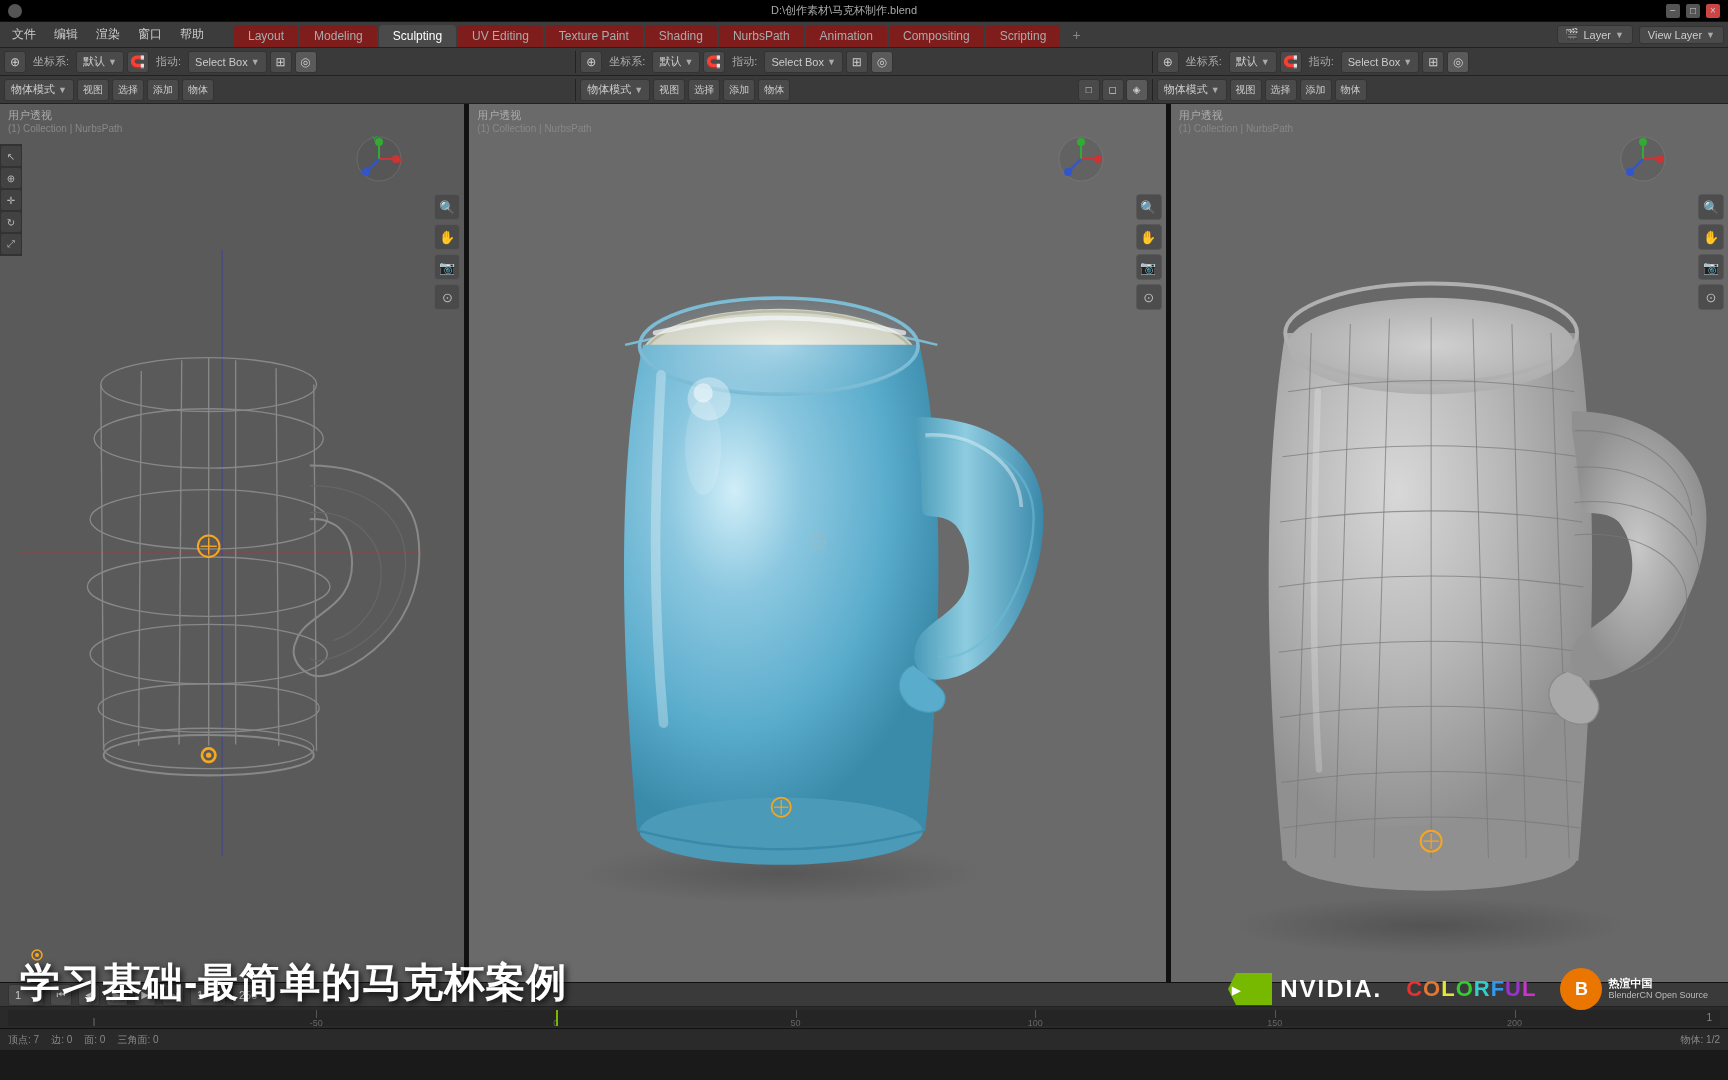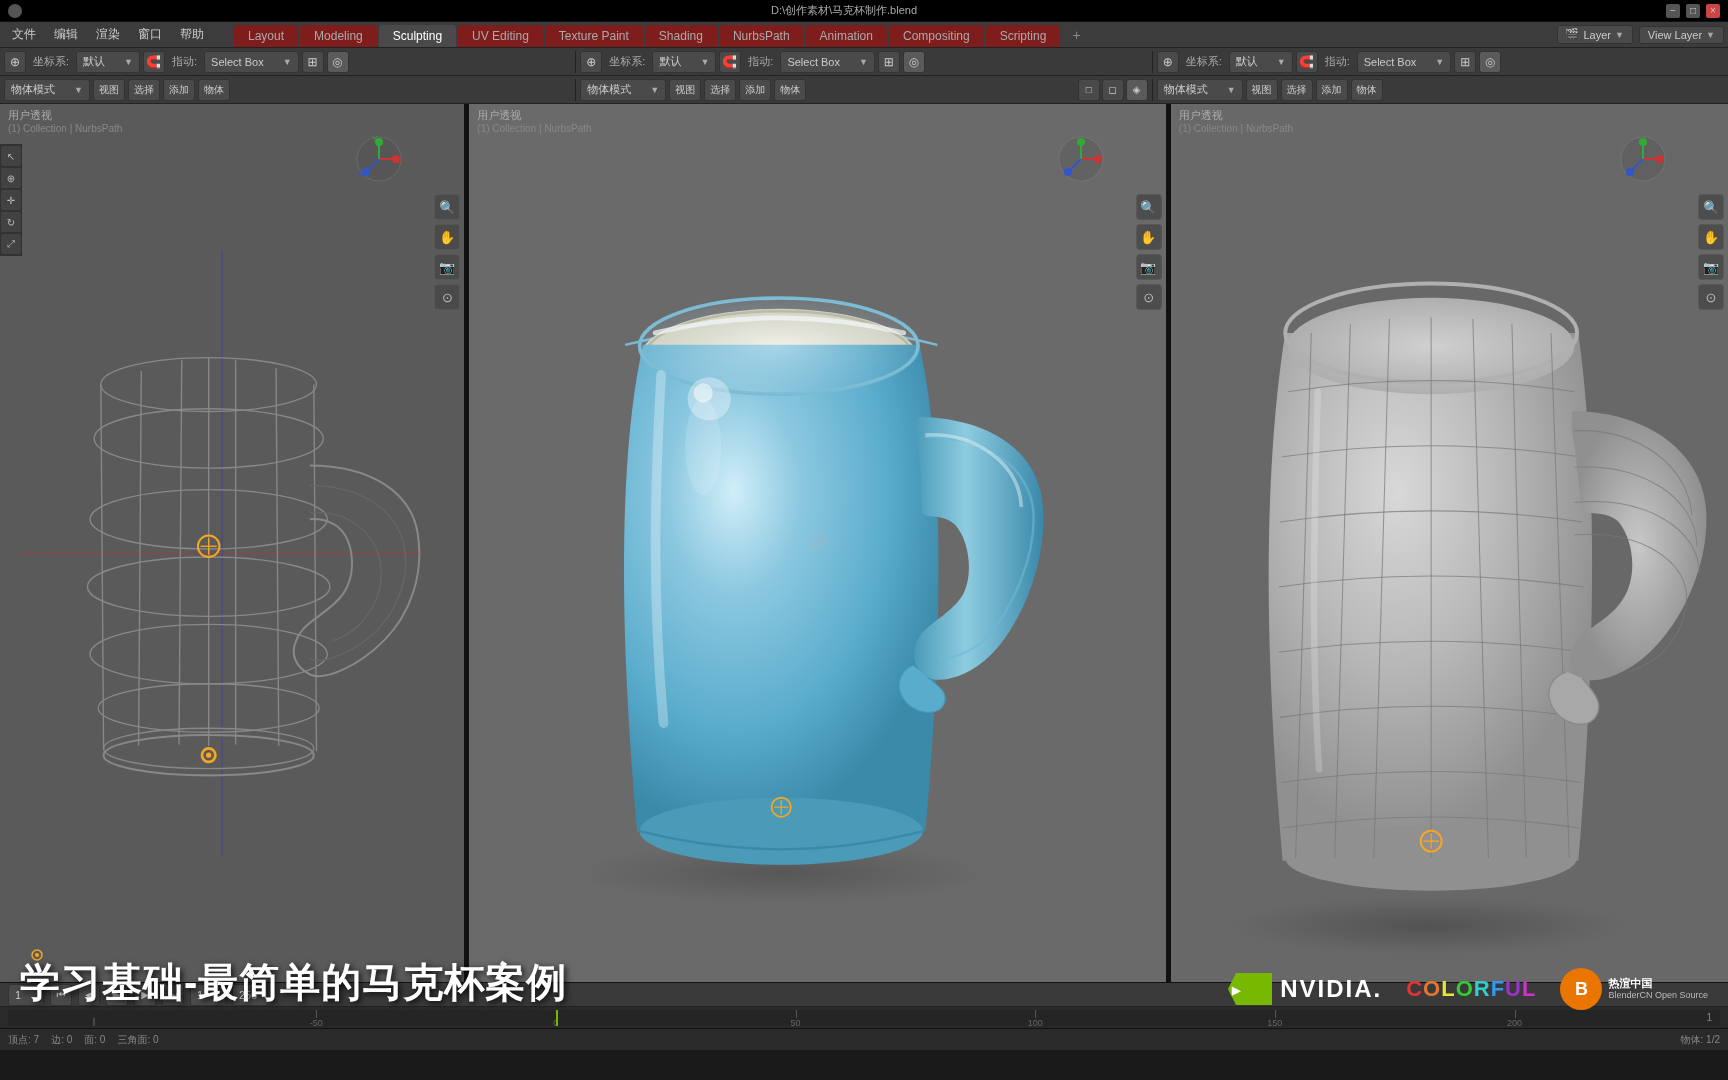--- a/index.html
+++ b/index.html
@@ -80,21 +80,21 @@
       height: 22px;
       padding: 0 6px;
       background: #4a4a4a;
       border: 1px solid #333;
       border-radius: 3px;
       color: #ccc;
       font-size: 11px;
       cursor: pointer;
       display: flex;
       align-items: center;
-      gap: 19px;
+      gap: 3px;
       white-space: nowrap;
     }
     .tb-btn .arrow { color: #aaa; font-size: 9px; }
     .tb-label {
       color: #aaa;
       font-size: 11px;
       padding: 0 4px;
     }
     .tb-icon {
       width: 22px;

